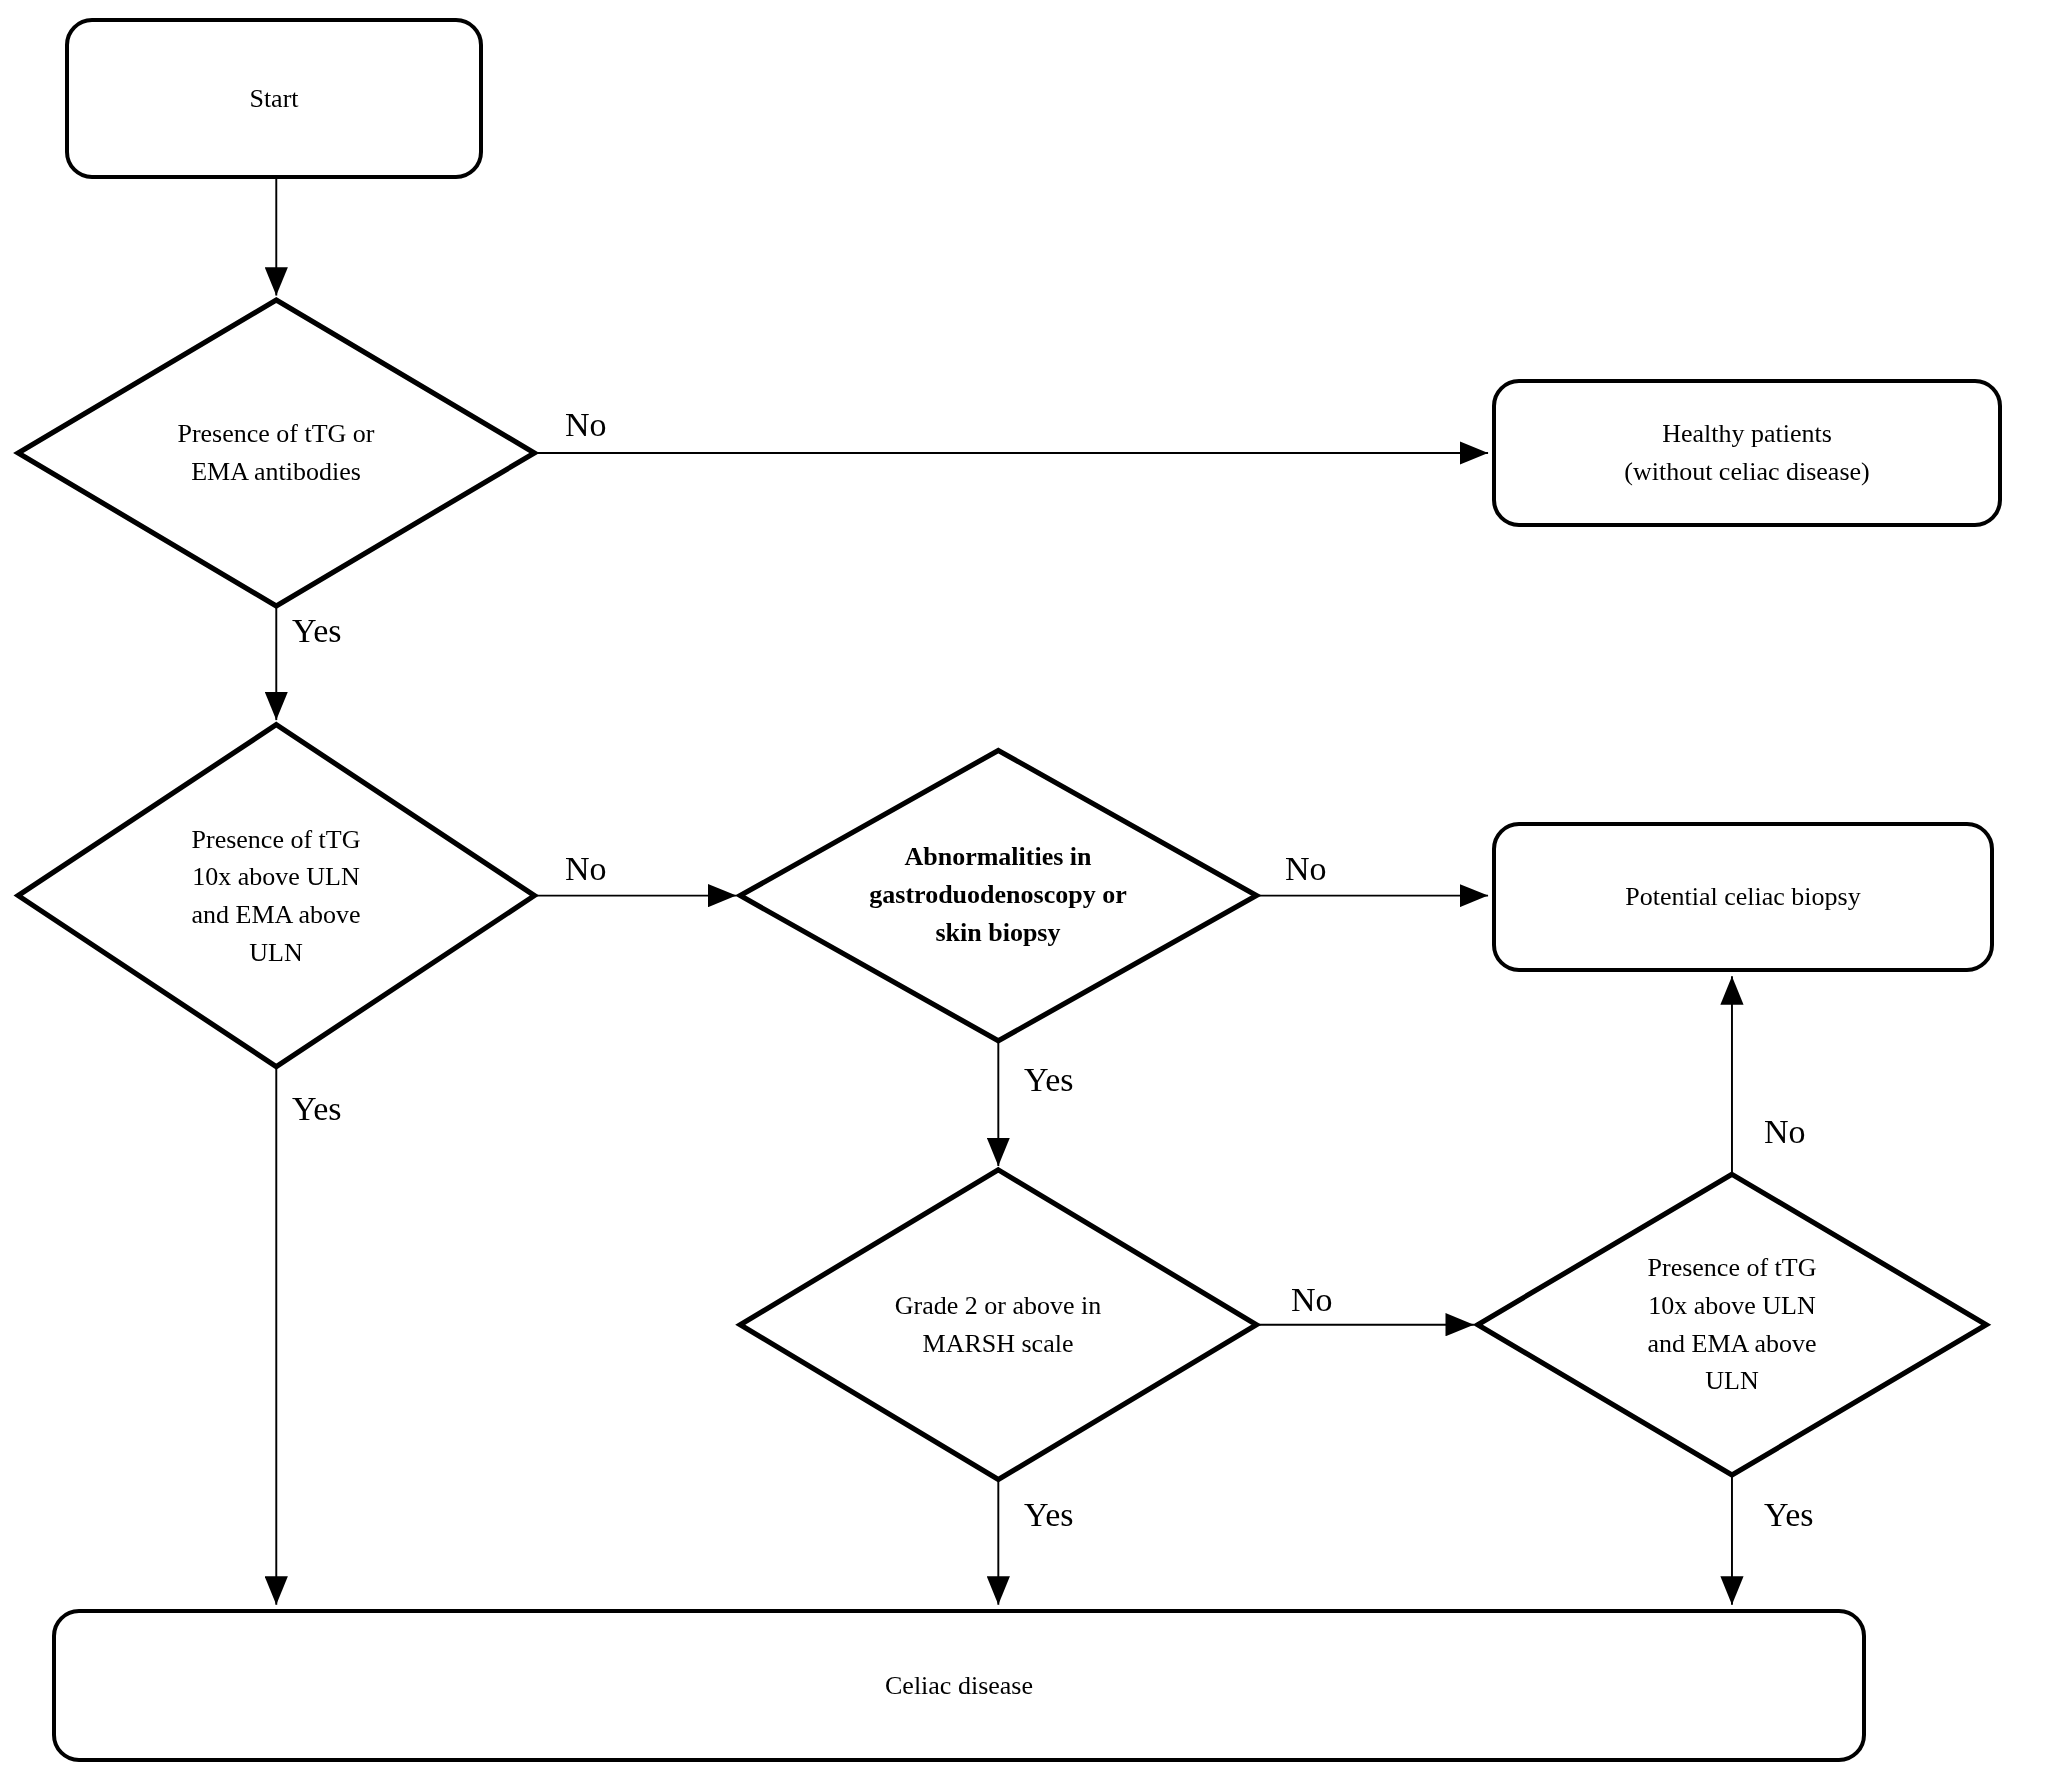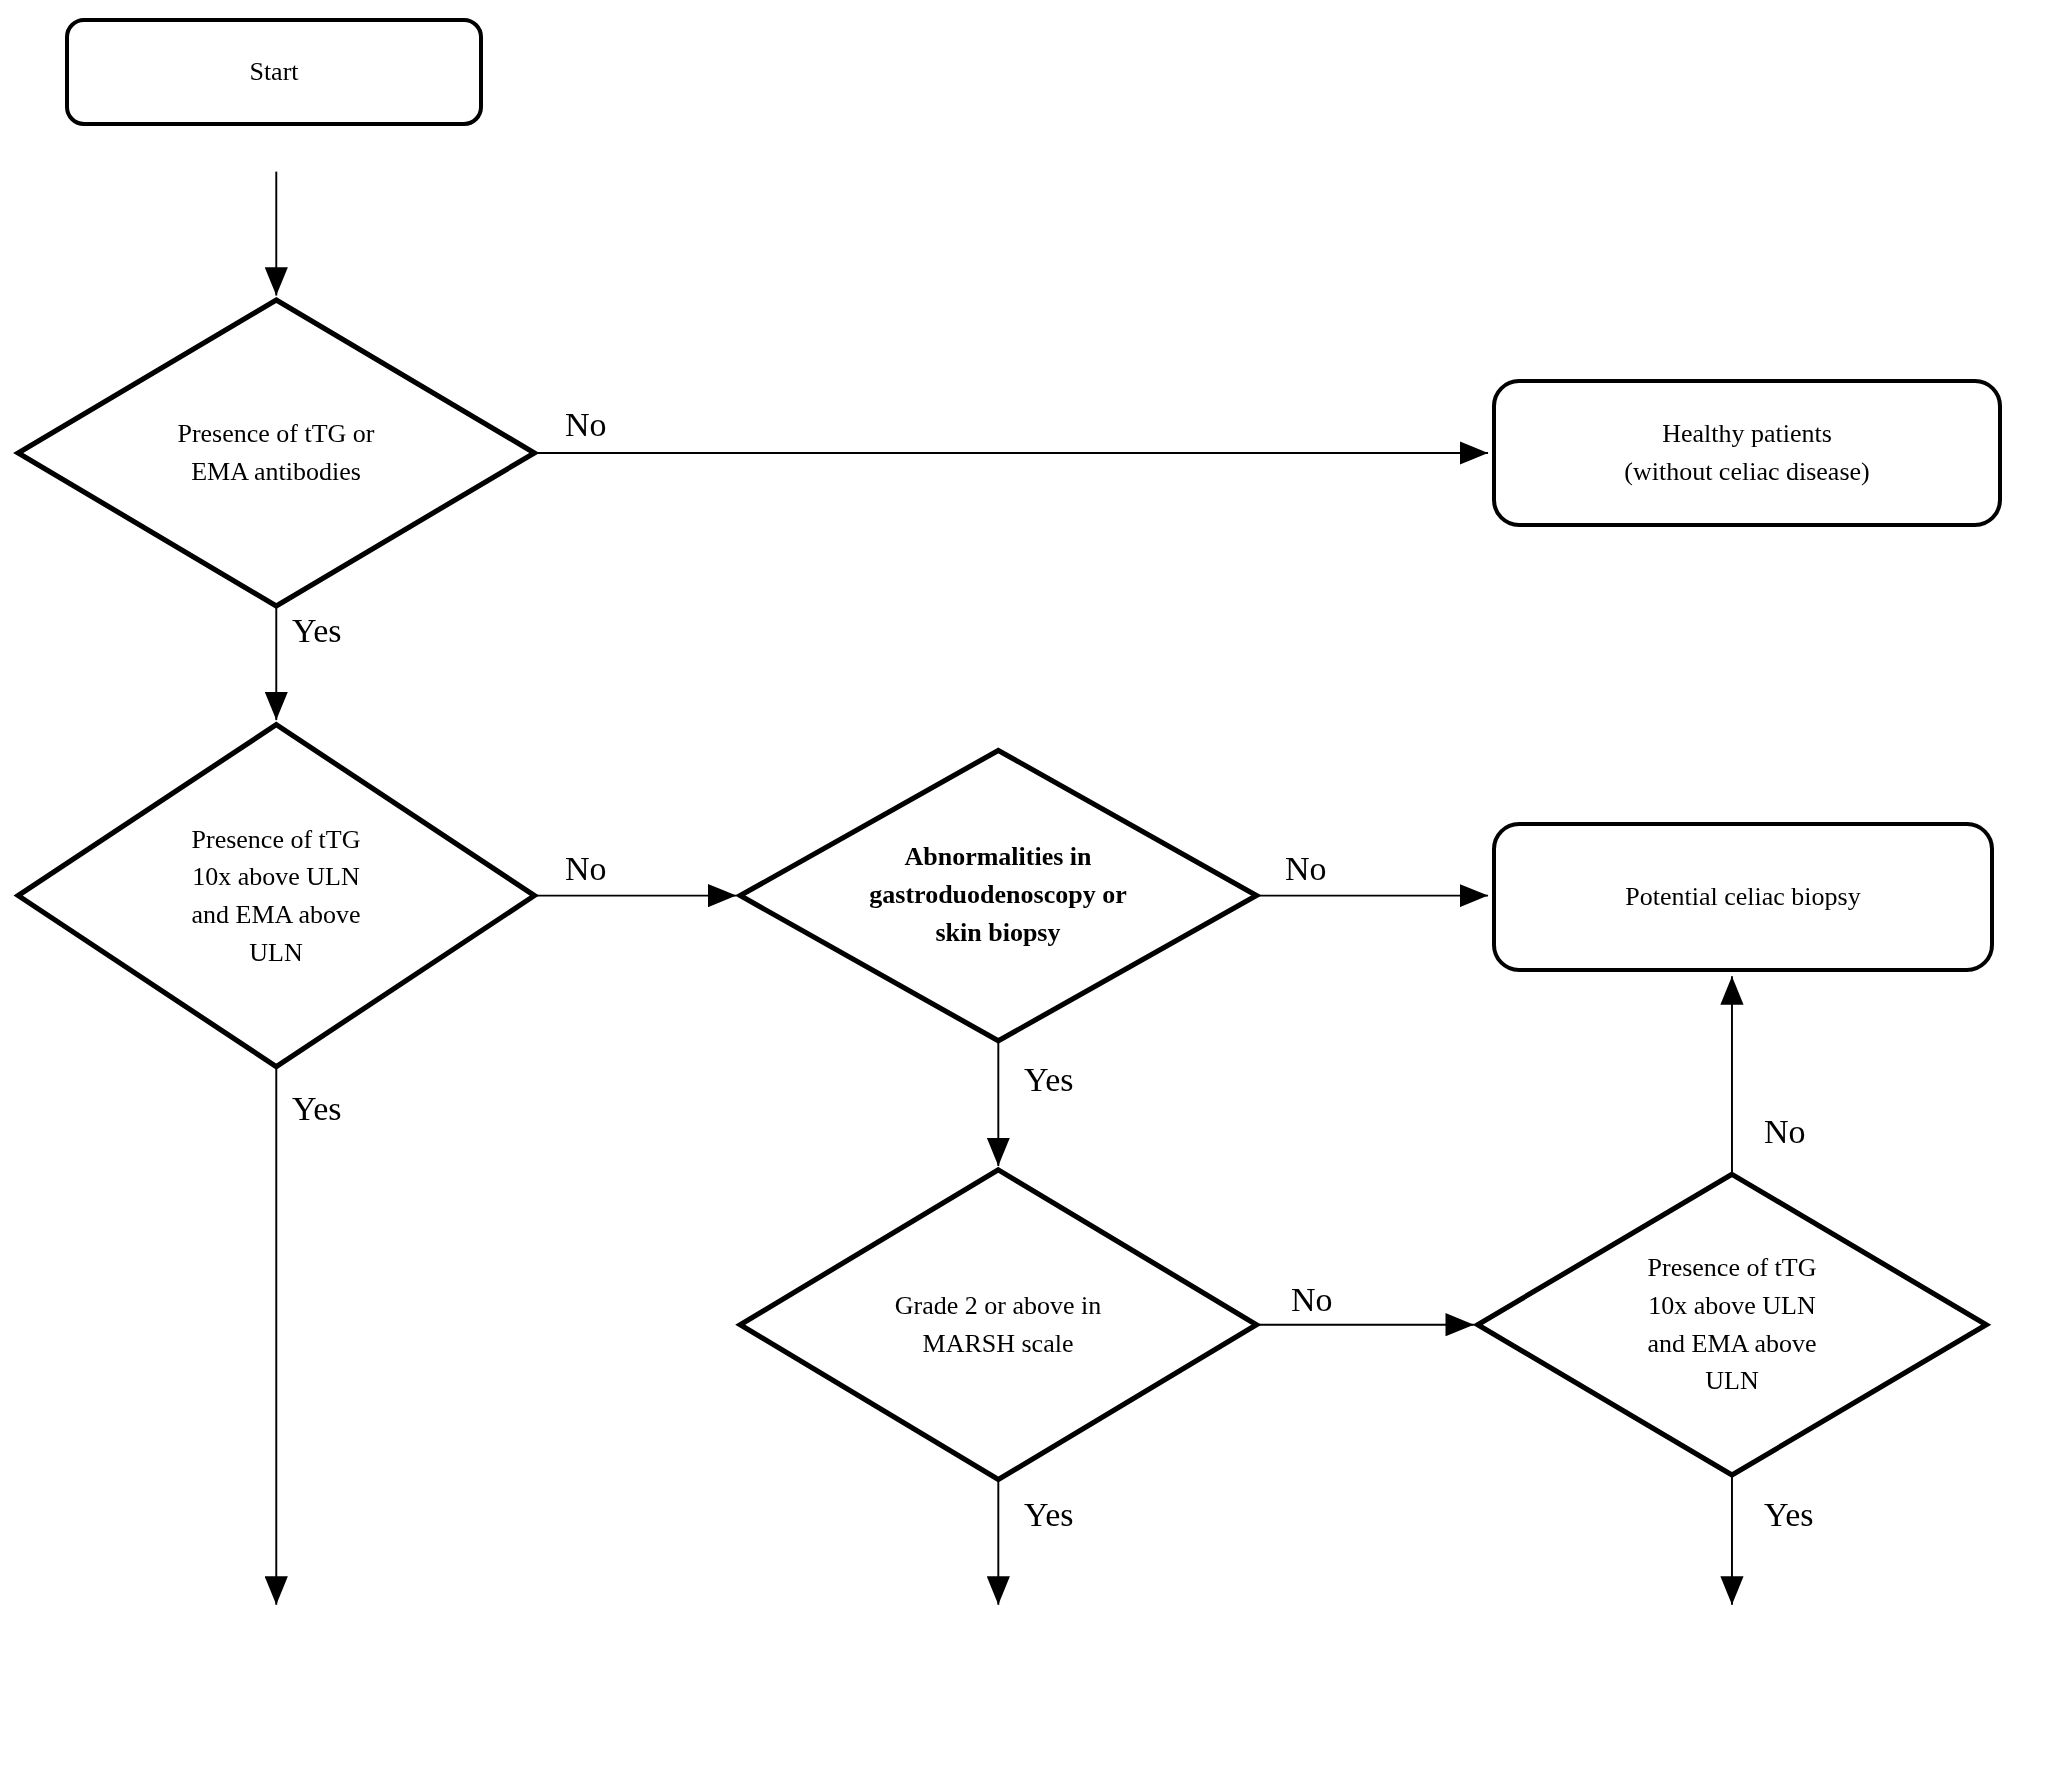--- a/index.html
+++ b/index.html
@@ -89,33 +89,36 @@
     <line class="connector" x1="828" y1="1388" x2="1141" y2="1388" marker-end="url(#arrow)"></line>
     <line class="connector" x1="1947" y1="1388" x2="2306" y2="1388" marker-end="url(#arrow)"></line>
     <line class="connector" x1="1547" y1="1613" x2="1547" y2="1807" marker-end="url(#arrow)"></line>
     <line class="connector" x1="428" y1="1653" x2="428" y2="2487" marker-end="url(#arrow)"></line>
     <line class="connector" x1="1947" y1="2053" x2="2284" y2="2053" marker-end="url(#arrow)"></line>
     <line class="connector" x1="1547" y1="2293" x2="1547" y2="2487" marker-end="url(#arrow)"></line>
     <line class="connector" x1="2684" y1="1820" x2="2684" y2="1513" marker-end="url(#arrow)"></line>
     <line class="connector" x1="2684" y1="2286" x2="2684" y2="2487" marker-end="url(#arrow)"></line>
   </svg>
 
-  <div class="node-box" style="left:65px; top:18px; width:418px; height:108px;border-radius:19px;">
+  <div class="node-box" style="left:65px; top:18px; width:418px; height:161px;">
     <div class="node-label">Start</div>
   </div>
 
   <div class="node-box" style="left:1492px; top:379px; width:510px; height:148px;">
     <div class="node-label">Healthy patients
 (without celiac disease)</div>
   </div>
 
   <div class="node-box" style="left:1492px; top:822px; width:502px; height:150px;">
     <div class="node-label">Potential celiac biopsy</div>
   </div>
 
+  <div class="node-box" style="left:52px; top:1609px; width:1814px; height:153px;">
+    <div class="node-label">Celiac disease</div>
+  </div>
 
   <div class="node-label" style="left:18px; top:300px; width:516px; height:306px;">Presence of tTG or
 EMA antibodies</div>
 
   <div class="node-label" style="left:18px; top:725px; width:516px; height:342px;">Presence of tTG
 10x above ULN
 and EMA above
 ULN</div>
 
   <div class="node-label" style="left:740px; top:750px; width:516px; height:290px;font-weight:bold;">Abnormalities in

